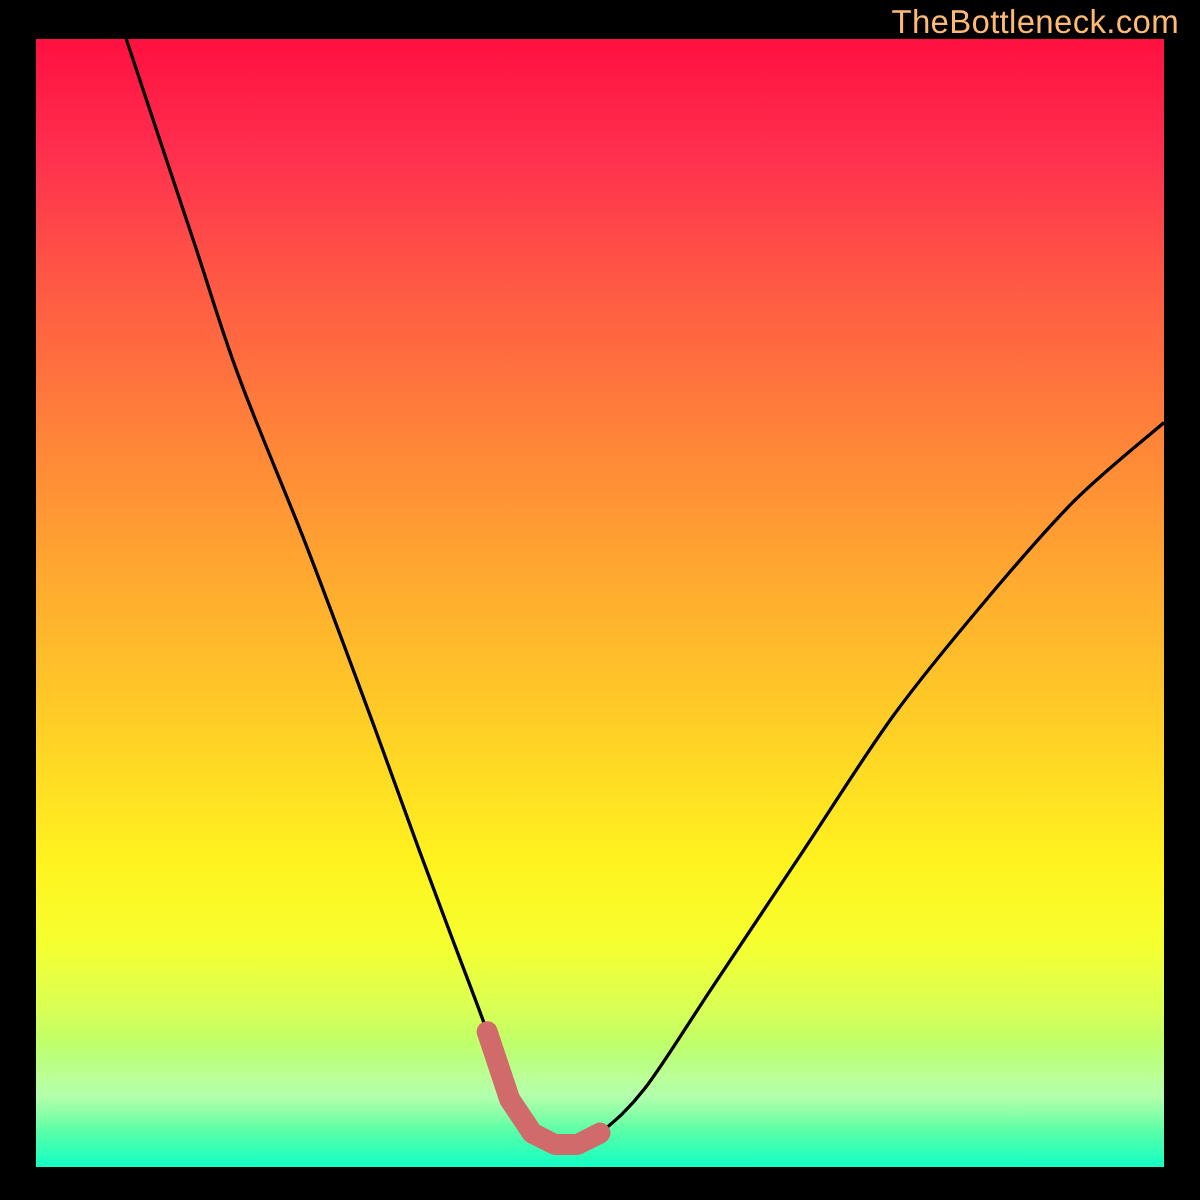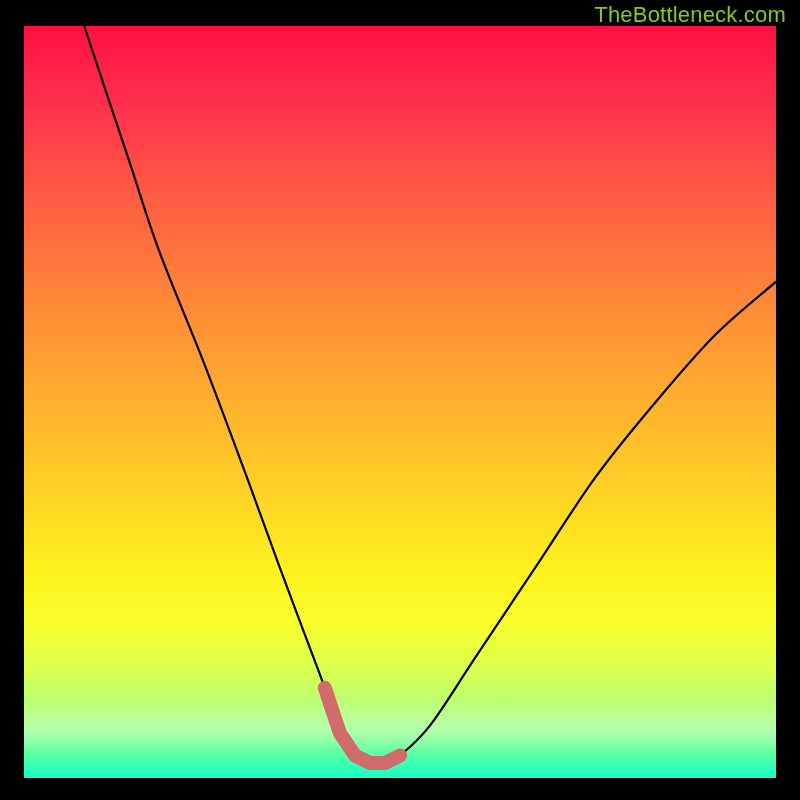--- a/index.html
+++ b/index.html
@@ -8,21 +8,21 @@
     height: 800px;
     background: #000;
     position: relative;
     font-family: Arial, Helvetica, sans-serif;
     overflow: hidden;
   }
   .watermark {
     position: absolute;
     top: 2px;
     right: 14px;
-    color: #84cc16;
+    color: #fdba74;
     font-size: 22px;
     font-weight: 400;
     letter-spacing: 0.2px;
     z-index: 5;
   }
   .plot-area {
     position: absolute;
     left: 24px;
     top: 26px;
     width: 752px;

